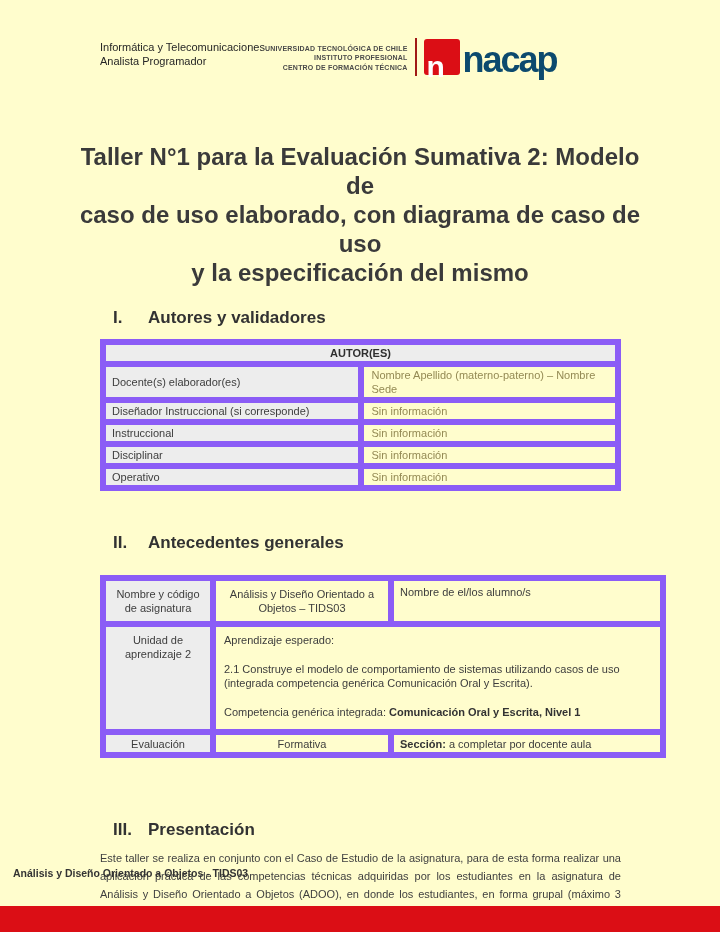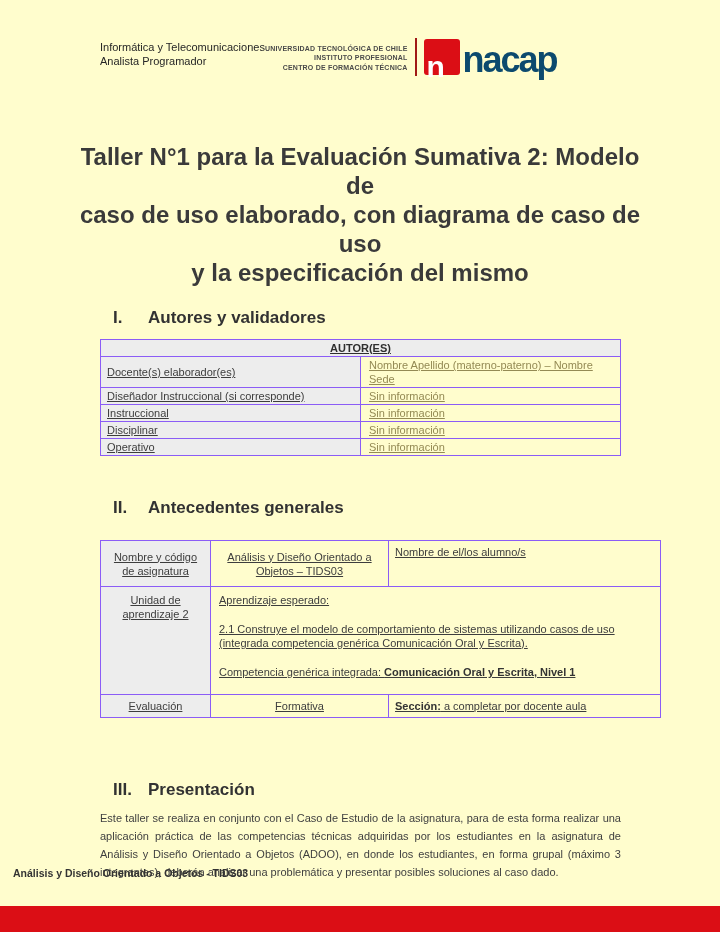--- a/index.html
+++ b/index.html
@@ -45,21 +45,21 @@
   }
   .sec-heading .sec-num { width:35px; }
   .h1 { margin-top:21px; }
   .h2 { margin-top:42px; }
   .h3 { margin-top:62px; }
   
   table {
     border-collapse:collapse; margin-left:100px; width:521px;
     font-size:11px; line-height:14px; color:#3d3d3d; table-layout:fixed;
   }
-  td { border:1px solid #8b5cf6; padding:1px 6px;text-decoration:underline; }
+  td { border:6px solid #8b5cf6; padding:1px 6px; }
   .t1 { margin-top:11px; }
   .t1 .c1 { width:196px; }
   .gray-cell { background:#EDEDED; }
   .group-hdr { background:#EDEDED; text-align:center; font-weight:bold; height:16px; color:#2f2f2f; }
   .t1 td { height:15px; }
   .value-cell { color:#948A54; padding-left:8px; }
   .t2 { margin-top:22px; }
   .t2 .c1 { width:110px; }
   .t2 .c2 { width:178px; }
   .t2 .c3 { width:272px; }

